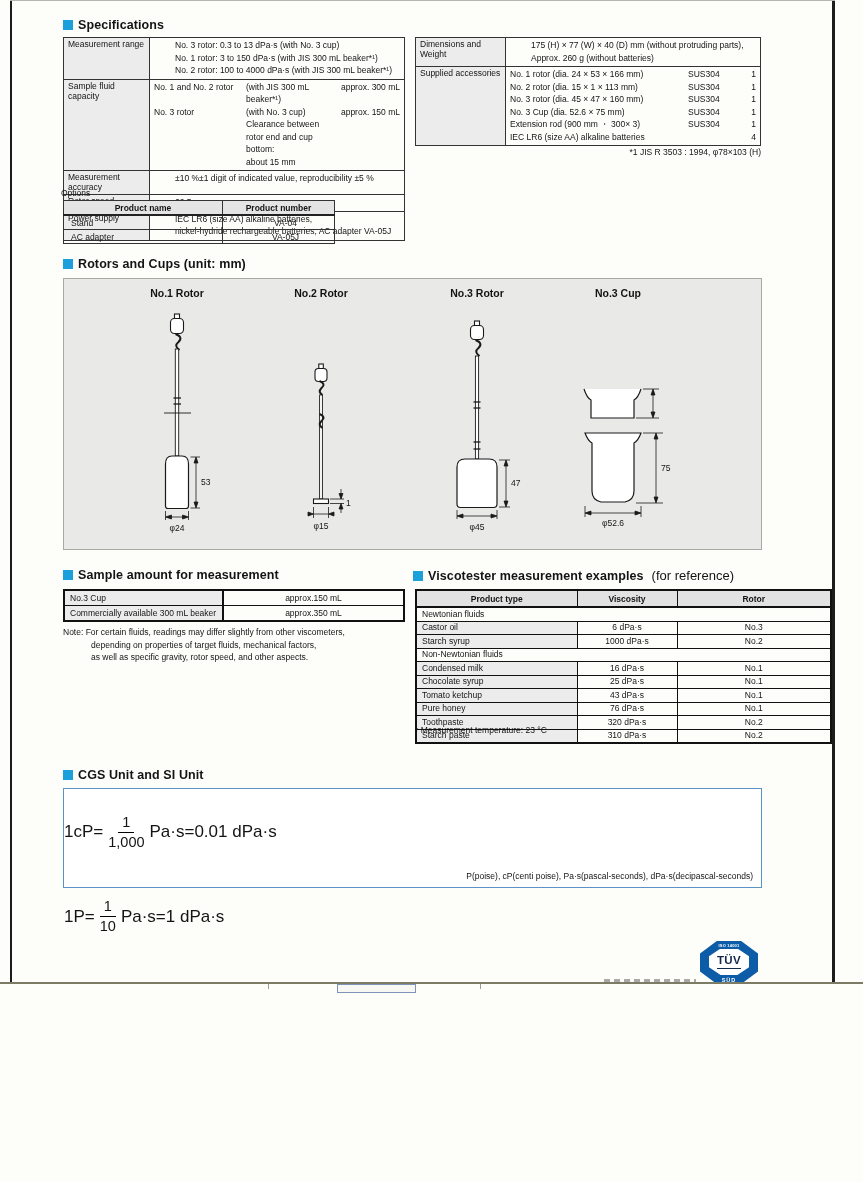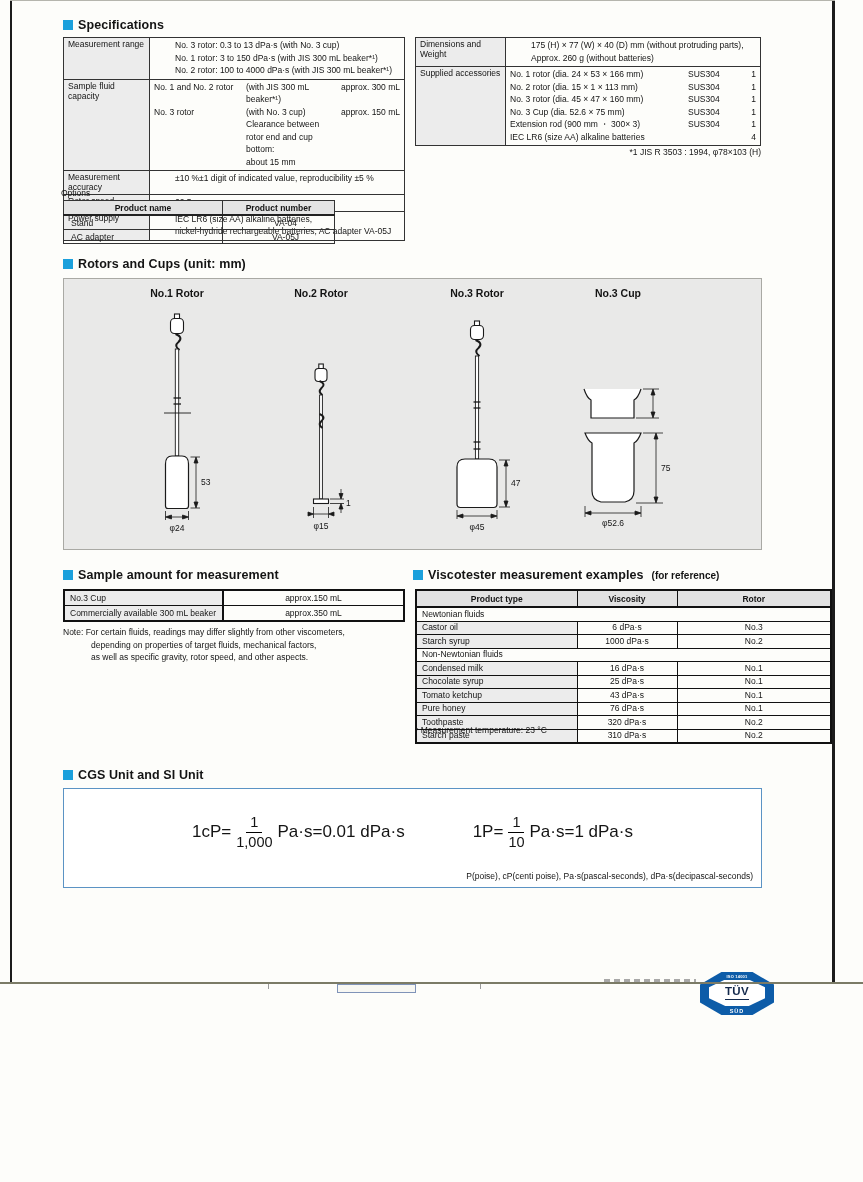--- a/index.html
+++ b/index.html
@@ -11,21 +11,21 @@
   
   .b-left  { position:absolute; left:10px; top:0; width:2px; height:983px; background:#1c1c1c; }
   .b-right { position:absolute; left:832px; top:0; width:3px; height:983px; background:#1c1c1c; }
   .b-top   { position:absolute; left:10px; top:0; width:825px; height:1px; background:#b5b5ad; }
   .b-bottom{ position:absolute; left:0; top:982px; width:863px; height:2px; background:var(--footer-line,#7b7b66); }
 
   
   .sec-h { position:absolute; display:flex; align-items:center; gap:5px; }
   .sec-h .sq { width:10px; height:10px; background:var(--accent,#1ba0dc); flex:none; }
   .sec-h .t  { font-weight:bold; font-size:12.5px; letter-spacing:.1px; }
-  .sec-h .suffix { font-weight:bold; font-size:10px; margin-left:3px;text-align:right; }
+  .sec-h .suffix { font-weight:normal; font-size:13px; margin-left:3px;text-align:right; }
 
   table { border-collapse:collapse; position:absolute; table-layout:fixed; font-size:8.5px; color:#141414; }
   td,th { overflow:hidden; }
 
   
   .spec { border:1.5px solid #222; }
   .spec th, .spec td { border:1px solid #333; padding:1px 4px 2px; vertical-align:top; text-align:left; font-weight:normal; }
   .spec th { background:#ececec;margin-left:19px; }
   .spec .ln { line-height:12.5px;padding-left:21px; }
   .g  { display:flex; line-height:12.5px; }
@@ -66,29 +66,29 @@
   
   .ex { border:2px solid #111; }
   .ex th { background:#e2e2e2; font-weight:bold; text-align:center; border:1px solid #111; border-bottom:2px solid #111; padding:2.5px 2px; }
   .ex td { border:1px solid #111; padding:1.5px 5px; line-height:9.5px; }
   .ex td.prod { background:#ececec; }
   .ex td.visc, .ex td.rot { text-align:center; }
   .ex tr.group td { background:#fdfdfa; border-top:1.5px solid #111; border-bottom:1.5px solid #111; }
 
   
   .cgsbox { position:absolute; background:#fff; border:1.2px solid var(--box-border-blue,#5b93c4); }
-  .formulas { display:flex; justify-content:center; gap:68px; padding-top:25px; }
+  .formulas { display:flex; justify-content:center; gap:48px; padding-top:25px;flex-direction:column; }
   .formula { display:flex; align-items:center; font-size:17px; }
   .frac { display:flex; flex-direction:column; align-items:center; font-size:14.5px; line-height:1.15; margin:0 1px; }
   .frac .num { border-bottom:1.4px solid #000; padding:0 4px 1px; }
   .frac .den { padding:1px 4px 0; }
   .cgs-foot { position:absolute; right:8px; bottom:6px; font-size:8.5px; }
 
   
-  .tuv { position:absolute; left:700px; top:941px; width:74px; height:43px;margin-top:31px; }
+  .tuv { position:absolute; left:700px; top:941px; width:58px; height:43px; }
   .tuv .oct {
     position:absolute; inset:0; background:var(--tuv-blue,#0d5ca8);
     clip-path:polygon(29% 0%,71% 0%,100% 29%,100% 71%,71% 100%,29% 100%,0% 71%,0% 29%);
   }
   .tuv .banner { position:absolute; top:1.5px; left:0; right:0; text-align:center; font-size:4px; font-weight:bold; color:#fff; letter-spacing:.2px; }
   .tuv .inner {
     position:absolute; left:9px; right:9px; top:7.5px; bottom:9px; background:#fff;
     clip-path:polygon(29% 0%,71% 0%,100% 29%,100% 71%,71% 100%,29% 100%,0% 71%,0% 29%);
     display:flex; align-items:center; justify-content:center;
   }

